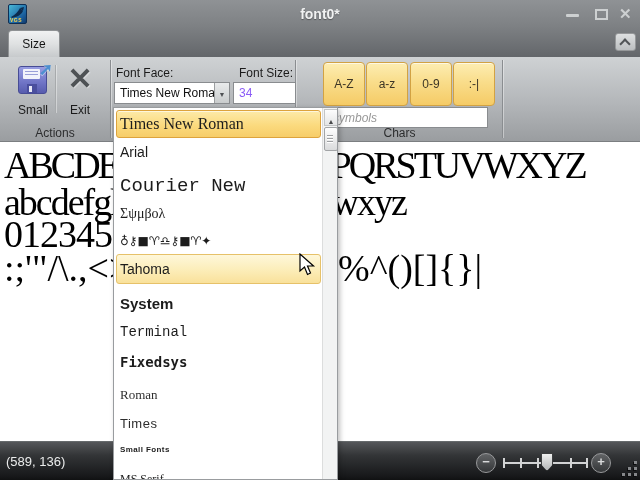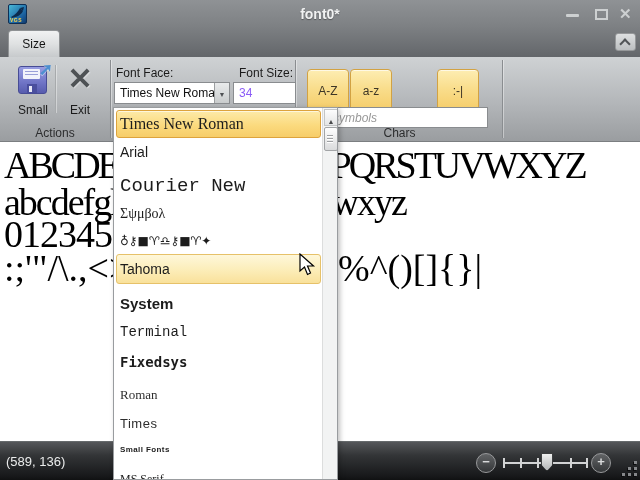--- a/index.html
+++ b/index.html
@@ -50,23 +50,23 @@
 
   .field-label { position:absolute; font-size:12px; color:#1b1b1b; }
   .combo { position:absolute; left:114px; top:25px; width:114px; height:20px; background:#fff; border:1px solid #898c8f; }
   .combo .text { position:absolute; left:5px; top:3px; font-size:12px; color:#111; white-space:nowrap; }
   .combo .drop { position:absolute; right:0; top:0; width:14px; height:20px;
     background:linear-gradient(#e9ebec,#c9cccd); border-left:1px solid #9b9ea0; text-align:center; }
   .combo .drop span { font-size:7px; color:#4e5154; line-height:20px; }
   .sizebox { position:absolute; left:233px; top:25px; width:56px; height:20px; background:#fff; border:1px solid #898c8f;
     font-size:12px; color:#8b5cf6; padding:0 0 0 5px; line-height:20px; font-family:"Liberation Sans",sans-serif; }
 
-  .char-btn { position:absolute; top:12px; width:40px; height:42px; border:1px solid #d2a243; border-radius:4px;
+  .char-btn { position:absolute; top:5px; width:40px; height:42px; border:1px solid #d2a243; border-radius:4px;
     background:linear-gradient(#fdedb2,#f9dd8b 45%,#f5cb66); box-shadow:inset 0 1px 0 rgba(255,255,255,.65);
-    text-align:center; line-height:42px; font-size:12px; color:#3d3626; }
+    text-align:center; line-height:42px; font-size:12px; color:#3d3626;margin-left:16px; }
   .searchbox { position:absolute; left:328px; top:50px; width:150px; height:19px; border:1px solid #898c8f;
     background:#fff; font-size:12px; padding:0 4px; font-family:"Liberation Sans",sans-serif; }
   .searchbox::placeholder { font-style:italic; color:#989898; }
 
   
   .doc { position:absolute; left:0; top:142px; width:640px; height:299px; background:#fff; }
   .pline { position:absolute; font-family:"Liberation Serif", serif; font-size:38px; line-height:1;
     color:#000; white-space:pre; }
 
   
@@ -158,20 +158,21 @@
   <div class="field-label" style="left:116px;top:9px">Font Face:</div>
   <div class="combo">
     <div class="text">Times New Roman</div>
     <div class="drop"><span>▼</span></div>
   </div>
   <div class="field-label" style="left:239px;top:9px">Font Size:</div>
   <div class="sizebox">34</div>
 
   <div class="char-btn" style="left:307px">A-Z</div>
   <div class="char-btn" style="left:350px">a-z</div>
+  <div class="char-btn" style="left:394px">0-9</div>
   <div class="char-btn" style="left:437px">:-|</div>
   <input class="searchbox" placeholder="symbols" style="">
   <div class="group-label" style="left:297px;width:205px">Chars</div>
 </div>
 
 <div class="doc">
   <div class="pline" style="left:4px;top:4px;letter-spacing:-3px">ABCDEFGHIJKLMNOPQRSTUVWXYZ</div>
   <div class="pline" style="left:4px;top:41px;letter-spacing:-2px">abcdefghijklmnopqrstuvwxyz</div>
   <div class="pline" style="left:4px;top:73px;letter-spacing:-1px">0123456789</div>
   <div class="pline" style="left:4px;top:107px">:;'"/\.,&lt;&gt;</div>

